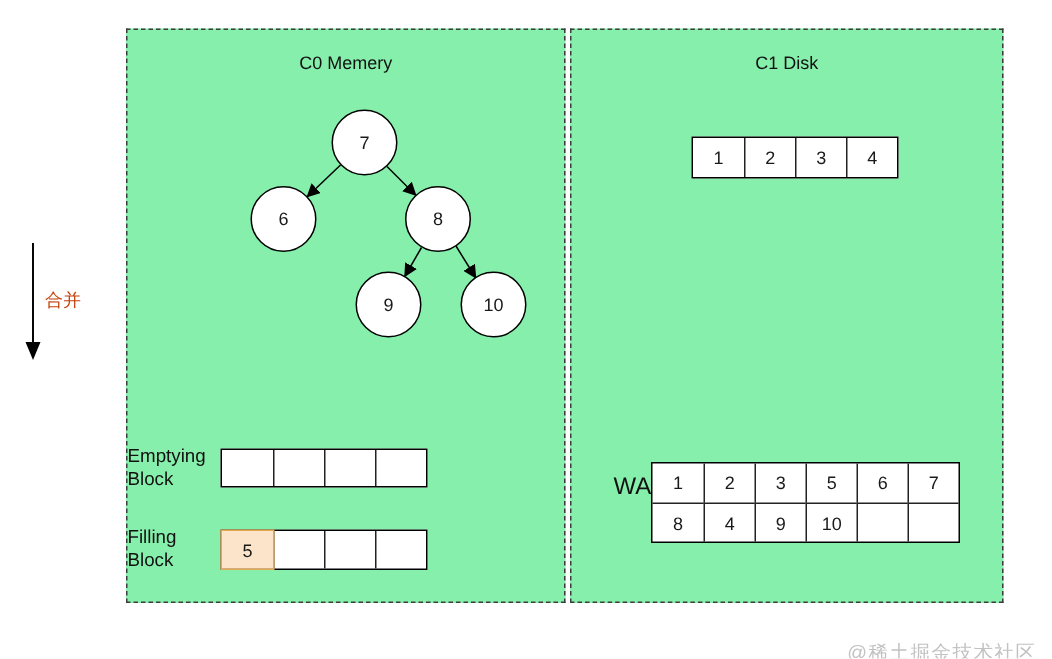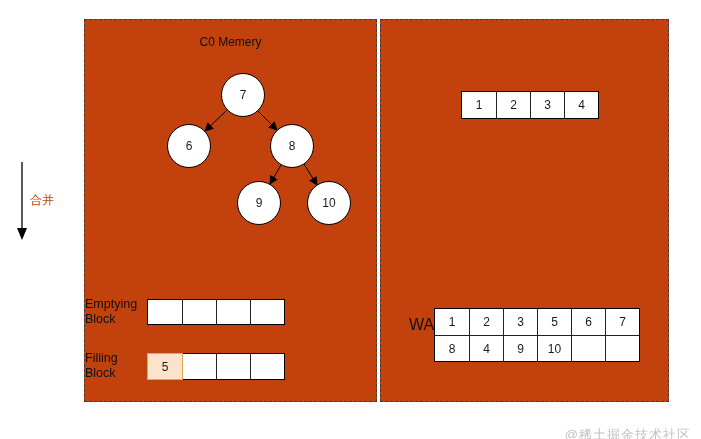--- a/index.html
+++ b/index.html
@@ -8,21 +8,21 @@
     font-family:"Liberation Sans", sans-serif;
     color:#1a1a1a;
     position:relative;
     overflow:hidden;
   }
   .canvas { position:absolute; left:0; top:0; width:701px; height:439px; }
 
   
   .panel {
     position:absolute; top:19px; height:383px;
-    border:1px dashed #3c3c3c; background:#c2410c;
+    border:1px dashed #3c3c3c; background:#86efac;
   }
   .panel-left  { left:84px;  width:293px; }
   .panel-right { left:380px; width:289px; }
   .panel-title {
     position:absolute; top:15px; left:0; right:0;
     text-align:center; font-size:12px; color:#111;
   }
 
   
   .tree-edges { position:absolute; left:0; top:0; pointer-events:none; }
@@ -141,20 +141,21 @@
     </div>
     <div class="cells filling-cells">
       <div class="cell hl">5</div>
       <div class="cell"></div>
       <div class="cell"></div>
       <div class="cell"></div>
     </div>
   </div>
 
   <div class="panel panel-right">
+    <div class="panel-title">C1 Disk</div>
 
     <div class="cells disk-array">
       <div class="cell">1</div>
       <div class="cell">2</div>
       <div class="cell">3</div>
       <div class="cell">4</div>
     </div>
 
     <div class="wal-label">WAL</div>
     <div class="wal-table">

